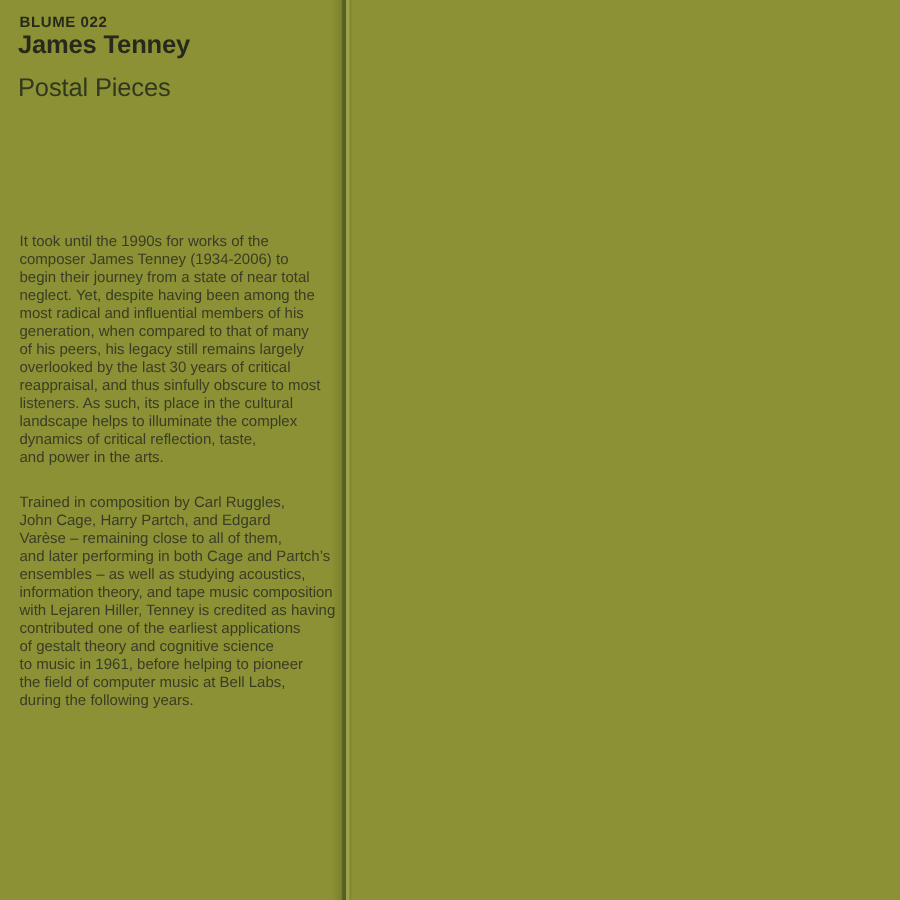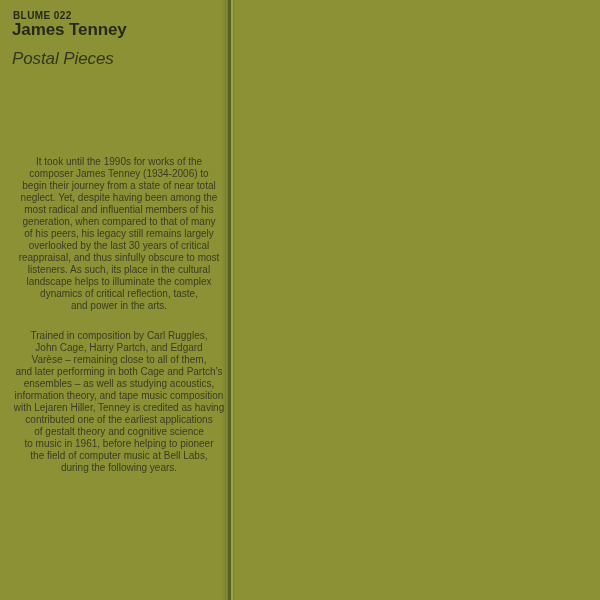--- a/index.html
+++ b/index.html
@@ -12,21 +12,21 @@
   }
   .cover {
     position: relative;
     width: 600px;
     height: 600px;
     background: var(--bg, #8B9134);
   }
   .panel-left {
     position: absolute;
     left: 0; top: 0;
-    width: 228px; height: 600px; text-align: center;
+    width: 228px; height: 600px;
   }
   .panel-right {
     position: absolute;
     left: 233px; top: 0;
     right: 0; height: 600px;
   }
   .fold {
     position: absolute;
     top: 0; bottom: 0;
     left: 221px;
@@ -61,21 +61,20 @@
     color: var(--heading, #272A1A);
   }
   .album-title {
     position: absolute;
     left: 12px; top: 49px;
     font-size: 17px;
     font-weight: normal;
     letter-spacing: -0.1px;
     line-height: 19px;
     color: var(--subtitle, #32371F);
-    font-style: italic;
   }
   .liner-notes {
     position: absolute;
     left: 13px; top: 156px;
     width: 212px;
     font-size: 10px;
     line-height: 12px;
     letter-spacing: 0px;
     color: var(--body-text, #3A3D26);
   }

